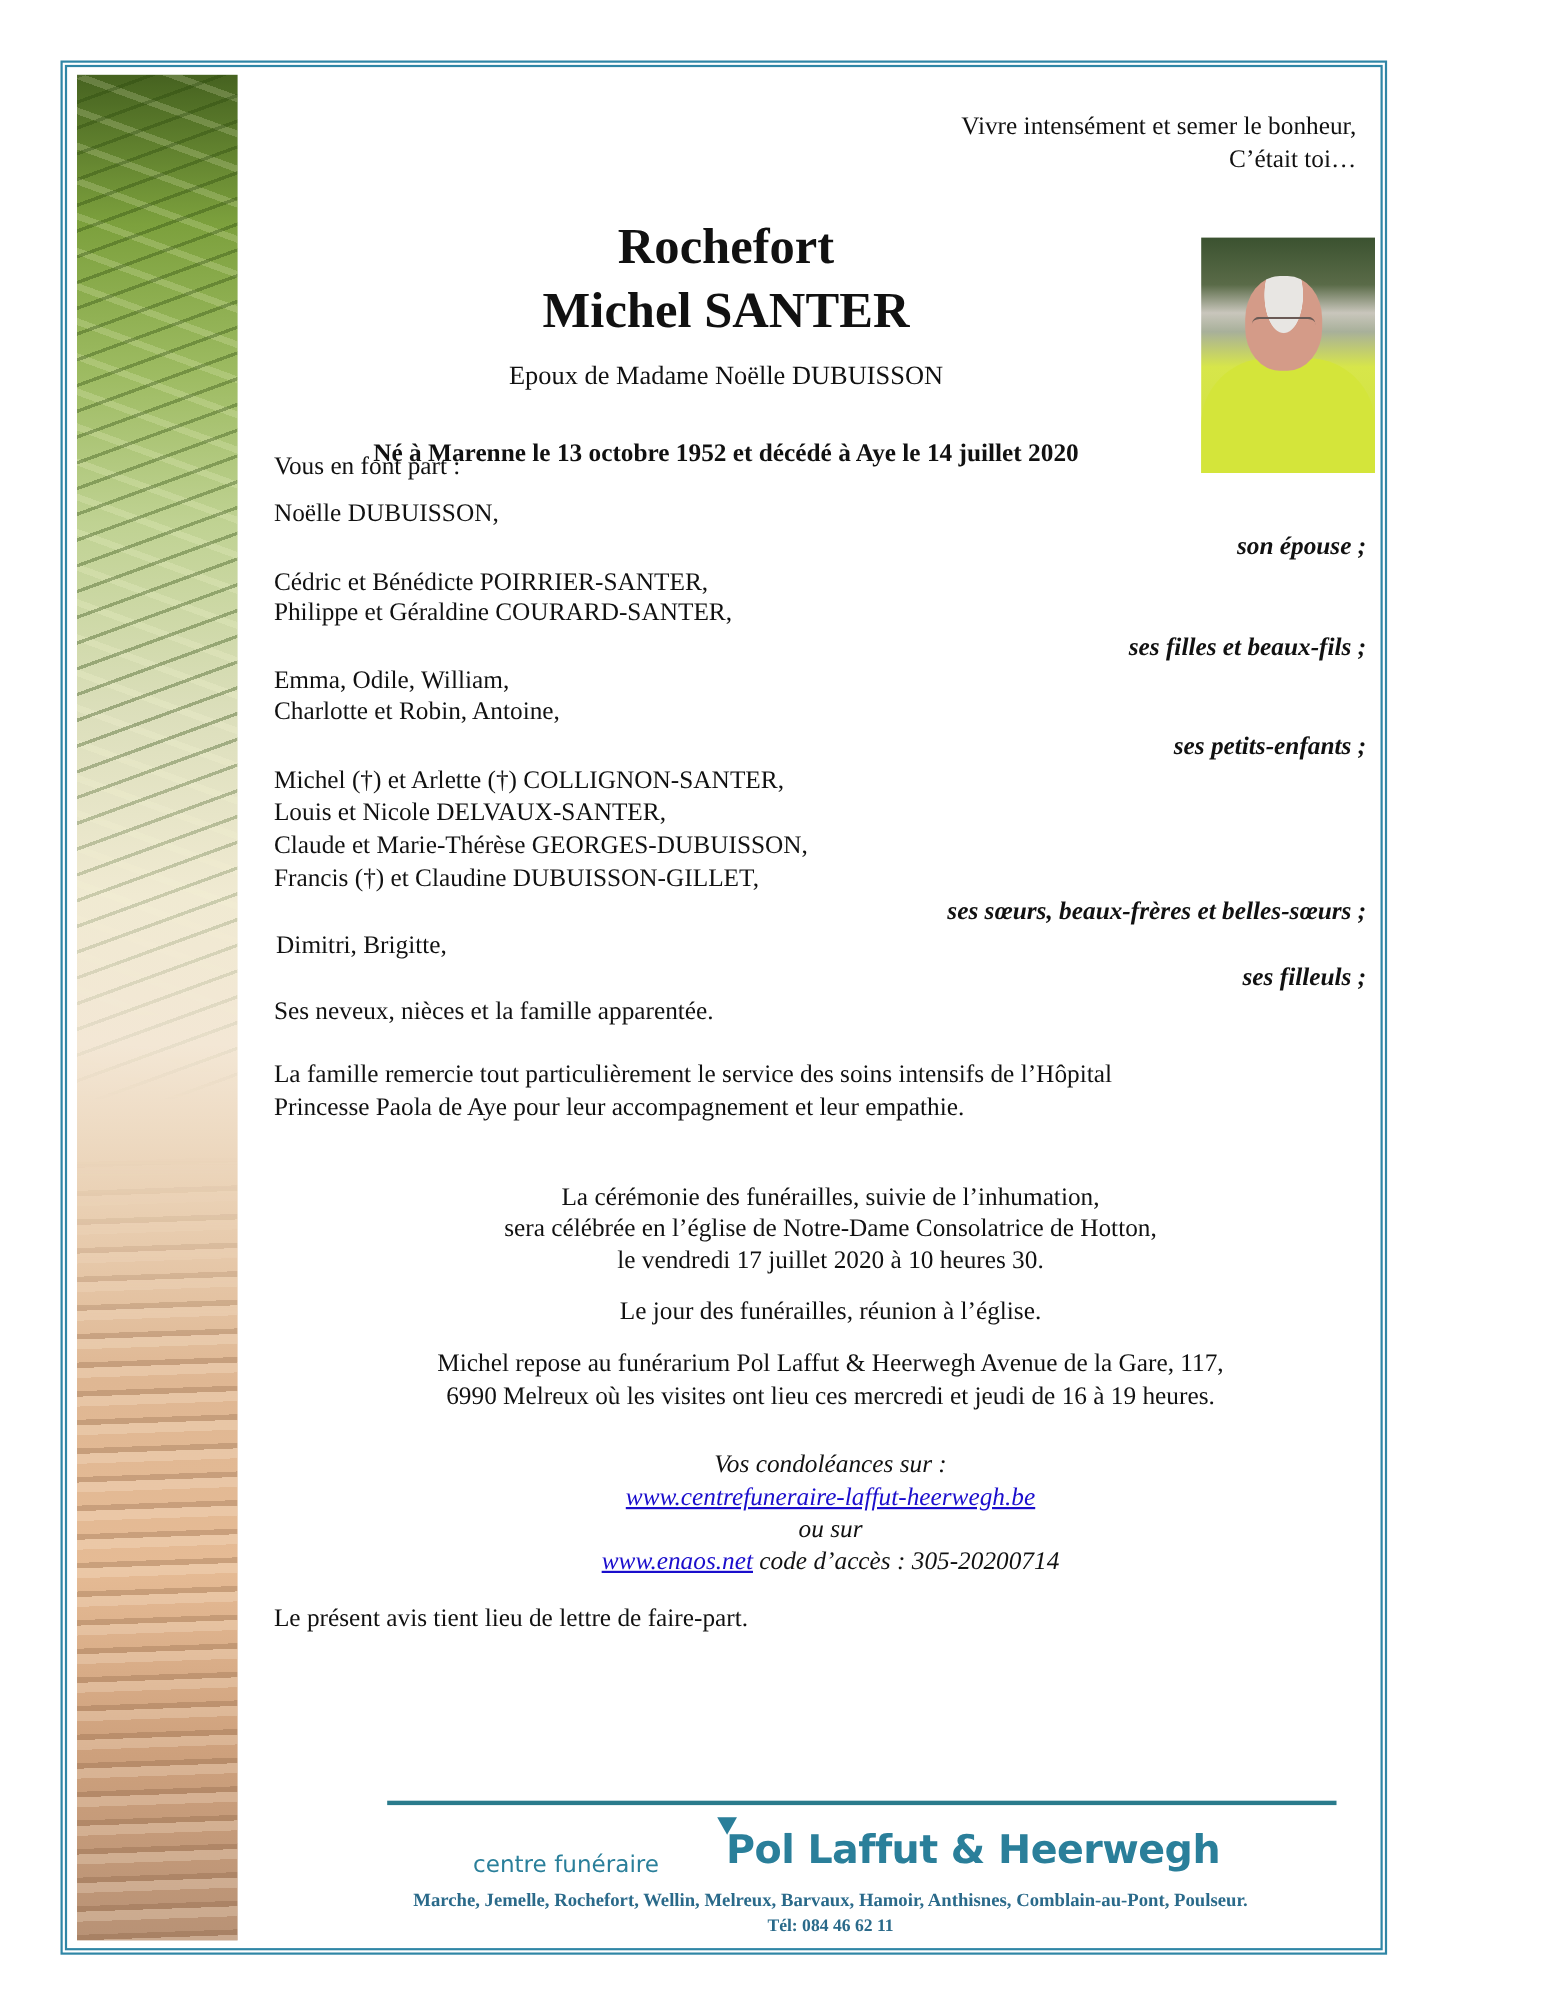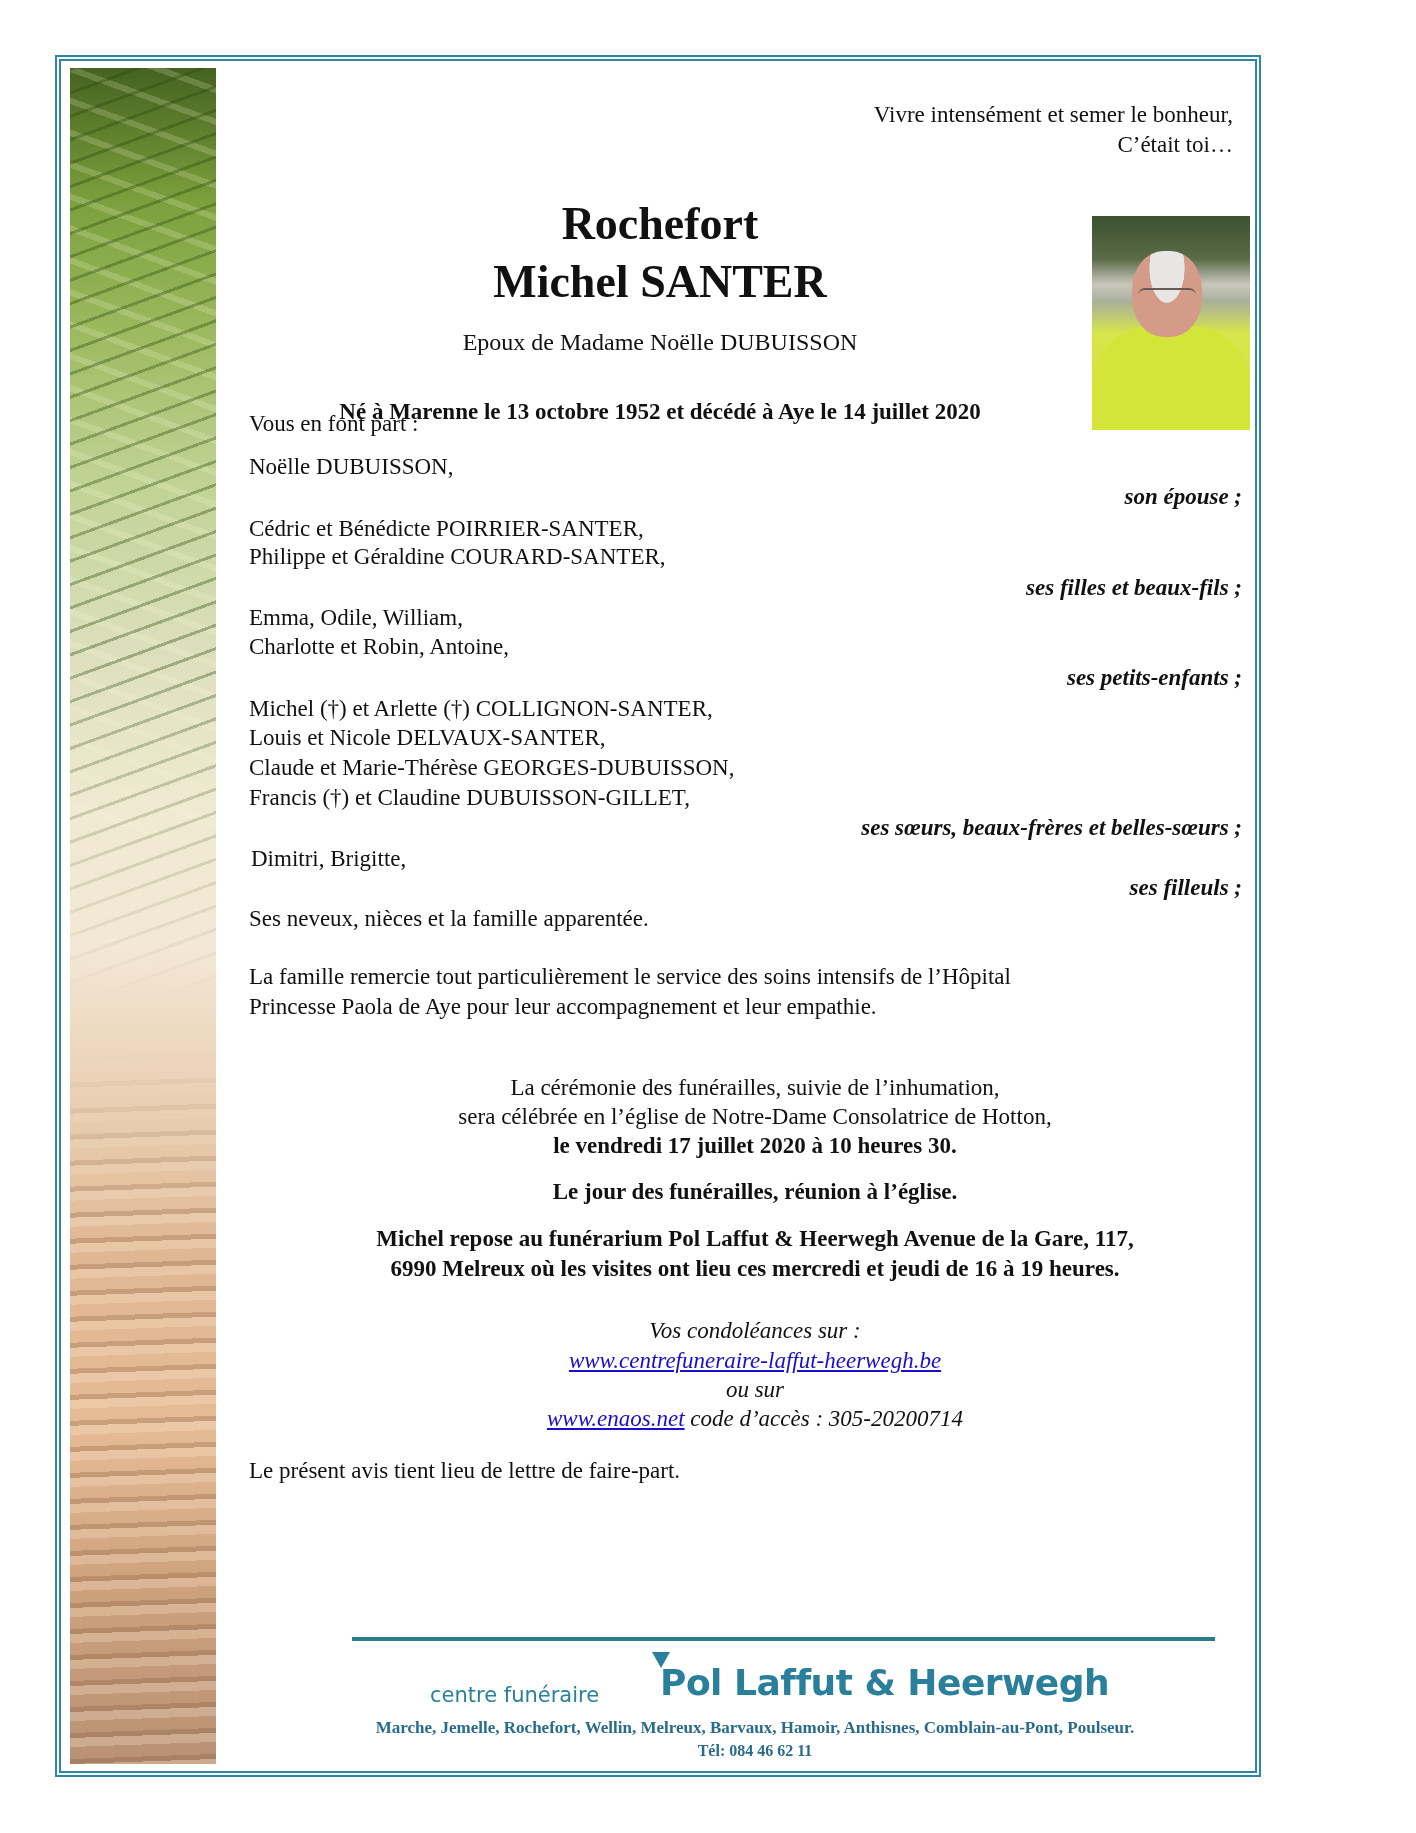--- a/index.html
+++ b/index.html
@@ -57,21 +57,21 @@
   .photo .glasses { position: absolute; left: 46px; top: 72px; width: 58px; height: 12px;
     border-top: 2px solid #6a5a55; border-radius: 8px; }
   .photo .shirt { position: absolute; left: 0; top: 110px; width: 158px; height: 110px;
     background: #d4e53a; border-radius: 60px 60px 0 0; }
 
   .text-abs { position: absolute; font-size: 23px; line-height: 31px; }
   .left-col { left: 249px; }
   .right-col { right: 174px; text-align: right; font-style: italic; font-weight: bold; }
   .center-col { left: 250px; width: 1010px; text-align: center; }
 
-  .bold { font-weight: bold; }
+  .bold { font-weight: normal; }
   .italic { font-style: italic; }
   .link { color: #1a0dcc; text-decoration: underline; }
 
   .logo-line { position: absolute; left: 352px; top: 1637px; width: 863px; height: 4px; background: #2a7b8c; }
   .logo-arrow { position: absolute; left: 652px; top: 1652px; width: 0; height: 0;
                 border-left: 9px solid transparent; border-right: 9px solid transparent; border-top: 16px solid #2a7f9a; }
   .logo-small { position: absolute; left: 430px; top: 1683px; font-family: "DejaVu Sans", sans-serif;
                 font-size: 21px; color: #2a7f9a; text-align: right; }
   .logo-big { position: absolute; left: 660px; top: 1662px; font-family: "DejaVu Sans", sans-serif;
               font-size: 36px; font-weight: bold; color: #2a7f9a; letter-spacing: -0.5px; }

